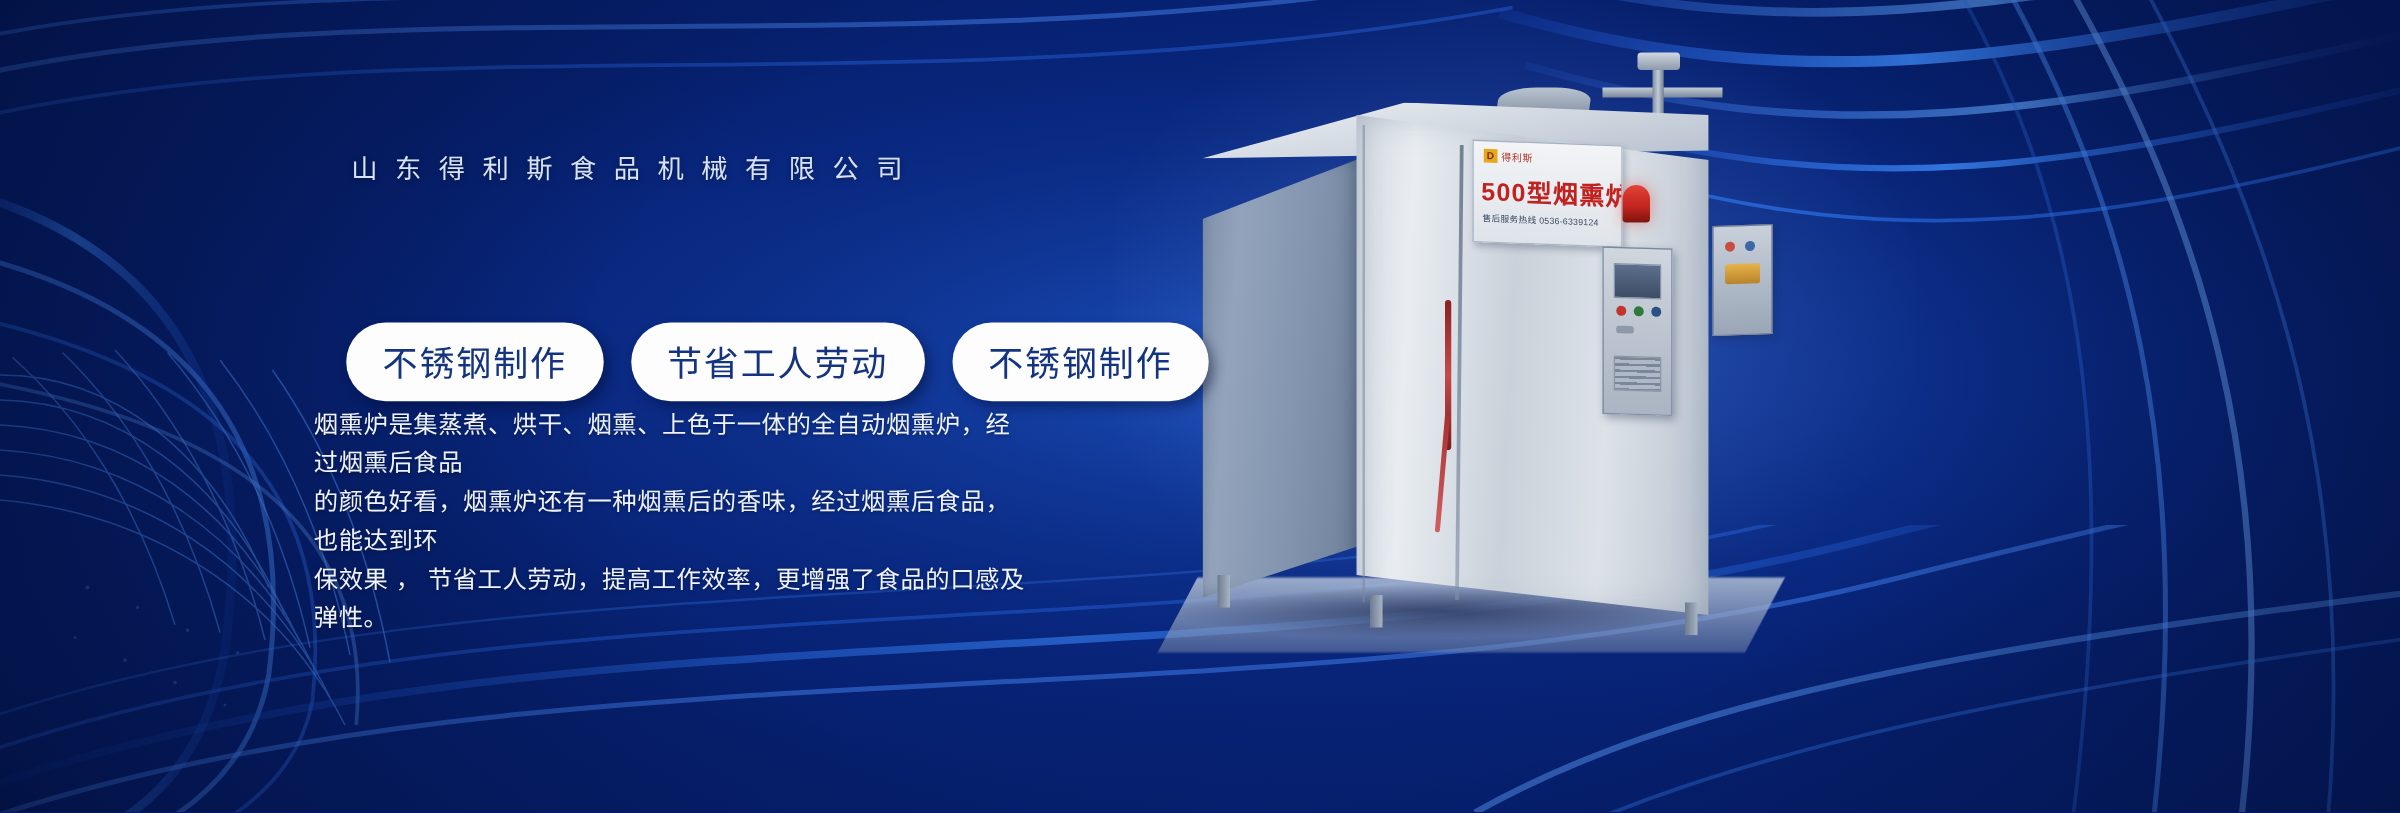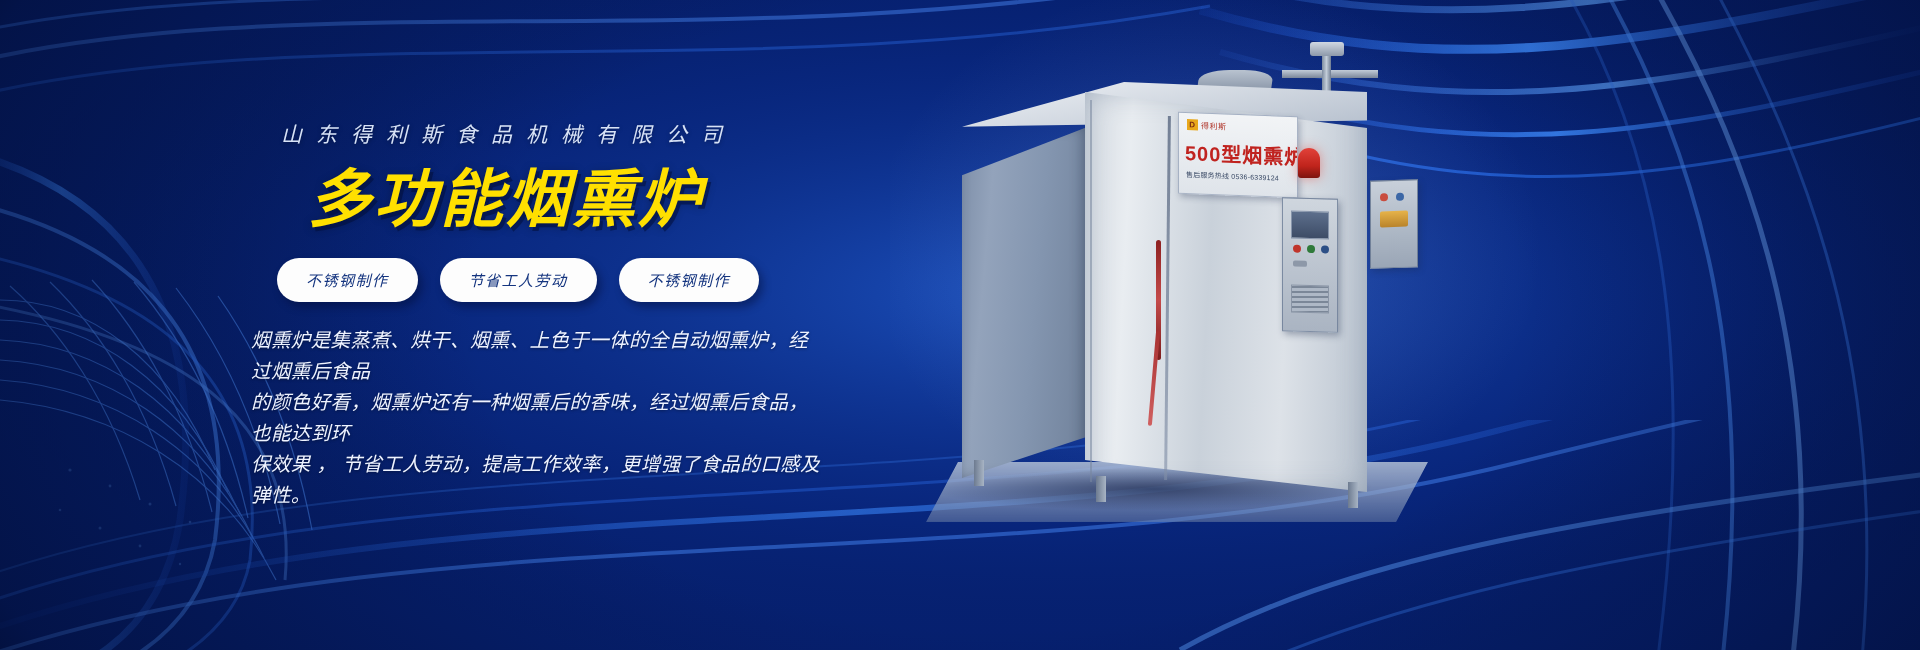--- a/index.html
+++ b/index.html
@@ -35,21 +35,21 @@
 
   .svg-layer {
     position: absolute; inset: 0;
     width: 100%; height: 100%;
   }
 
   
   .content {
     position: absolute;
     left: 0; top: 0;
-    width: 900px; height: 612px; font-style: italic;
+    width: 900px; height: 612px;
   }
 
   .company {
     position: absolute;
     left: 281px;
     top: 118px;
     font-size: 21px;
     letter-spacing: 14px;
     color: #d7e2f6;
     font-weight: 400;
@@ -73,21 +73,21 @@
   .pills {
     position: absolute;
     left: 277px;
     top: 258px;
     display: flex;
     gap: 22px;
   }
   .pill {
     background: #fdfdfd;
     color: #14347f;
-    font-size: 15px;
+    font-size: 28px;
     font-weight: 500;
     letter-spacing: 1.5px;
     padding: 11px 29px 12px 29px;
     border-radius: 999px;
     white-space: nowrap;
     box-shadow: 4px 5px 9px rgba(1,10,45,0.42);
   }
 
   .desc {
     position: absolute;
@@ -468,21 +468,20 @@
 
     <div class="m-leg" style="left:166px; top:446px;"></div>
     <div class="m-leg" style="left:418px; top:452px;"></div>
     <div class="m-leg" style="left:44px; top:430px;"></div>
   </div>
 
   <div class="content">
 
     <div class="company">山东得利斯食品机械有限公司</div>
 
-    <div class="title">多功能烟熏炉</div>
 
     <div class="pills">
       <div class="pill">不锈钢制作</div>
       <div class="pill">节省工人劳动</div>
       <div class="pill">不锈钢制作</div>
     </div>
 
     <div class="desc">
       <p>烟熏炉是集蒸煮、烘干、烟熏、上色于一体的全自动烟熏炉，经过烟熏后食品</p>
       <p>的颜色好看，烟熏炉还有一种烟熏后的香味，经过烟熏后食品，也能达到环</p>

